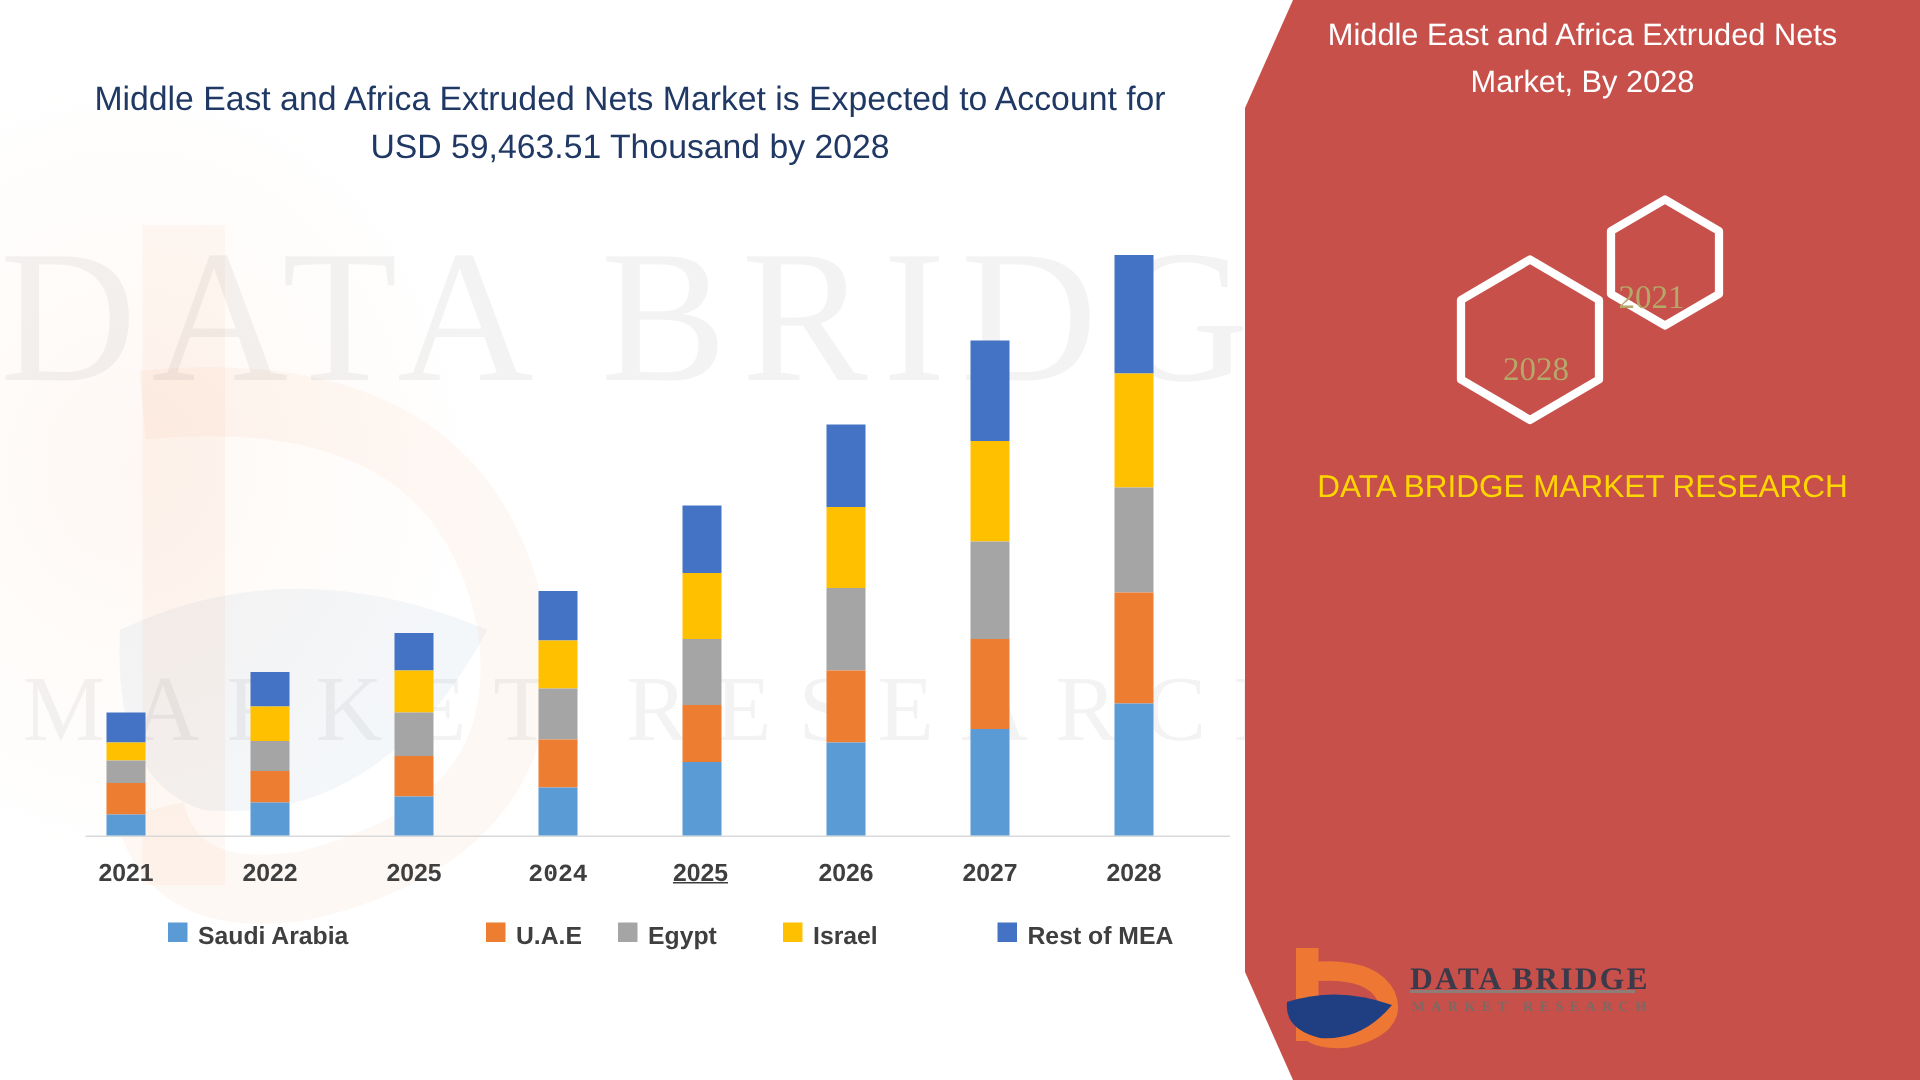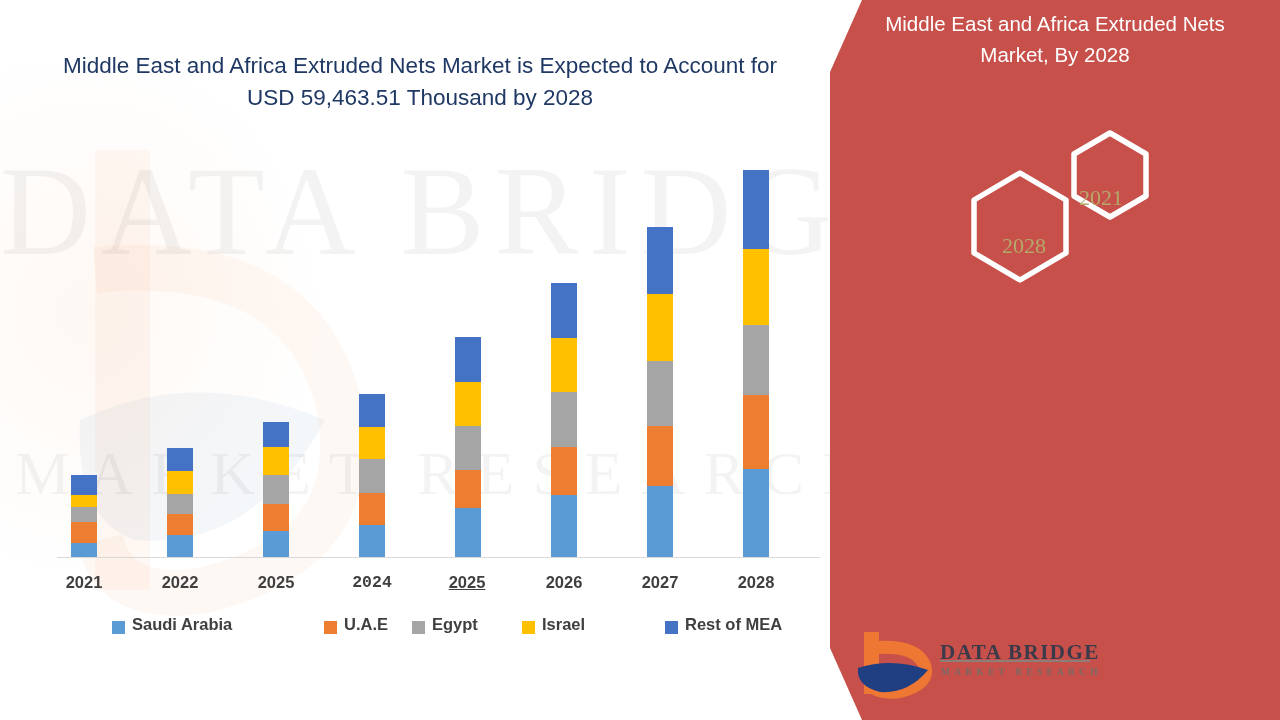--- a/index.html
+++ b/index.html
@@ -64,21 +64,21 @@
   .x-tick {
     position:absolute; width:96px; text-align:center;
     font-size:16.5px; font-weight:bold; color:#3f3f3f; top:0;
   }
 
   
   #legend {
     position:absolute; left:57px; top:615px; width:763px; height:24px;
   }
   .legend-item {
-    position:absolute; display:flex; align-items:flex-end; gap:7px; top:0;
+    position:absolute; display:flex; align-items:flex-start; gap:7px; top:0;
     white-space:nowrap;
   }
   .legend-swatch { width:13px; height:13px; flex:none; }
   .legend-label { font-size:16.5px; font-weight:bold; color:#3f3f3f; }
 
   
   #right-panel {
     position:absolute; right:0; top:0; width:450px; height:720px;
     overflow:hidden;
     padding-left:36px;
@@ -241,20 +241,21 @@
 
   <div id="hex-wrap">
     <svg viewBox="0 0 210 175" width="210" height="175">
       <polygon points="150,18 186,39 186,81 150,102 114,81 114,39" fill="none" stroke="#ffffff" stroke-width="5.5" stroke-linejoin="round"></polygon>
       <polygon points="60,58 106,85 106,138 60,165 14,138 14,85" fill="none" stroke="#ffffff" stroke-width="5.5" stroke-linejoin="round"></polygon>
     </svg>
     <div class="hex-label" id="hex-2021-label">2021</div>
     <div class="hex-label" id="hex-2028-label">2028</div>
   </div>
 
+  <div id="brand-name">DATA BRIDGE MARKET RESEARCH</div>
 
   <div id="logo">
     <svg viewBox="0 0 250 78" width="250" height="78">
       <path d="M12 8 L12 70 L27 70 L27 8 Z" fill="#ee7733"></path>
       <path d="M20 24 Q62 20 72 40 Q80 60 46 68 Q22 70 18 58" fill="none" stroke="#ee7733" stroke-width="13"></path>
       <path d="M6 44 Q40 33 76 46 Q56 70 28 68 Q4 62 6 44 Z" fill="#1f3f82"></path>
       <rect x="88" y="36" width="150" height="2" fill="#8c7f79"></rect>
     </svg>
     <div class="logo-word">DATA BRIDGE</div>
     <div class="logo-sub">MARKET RESEARCH</div>

